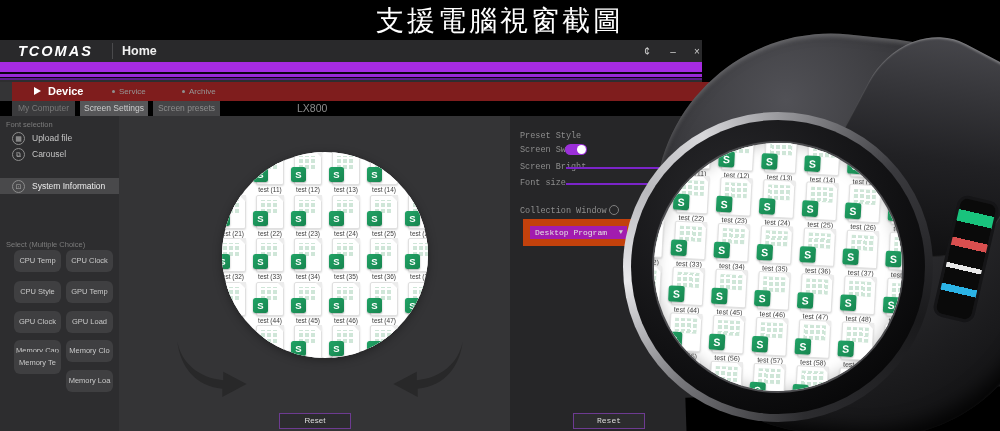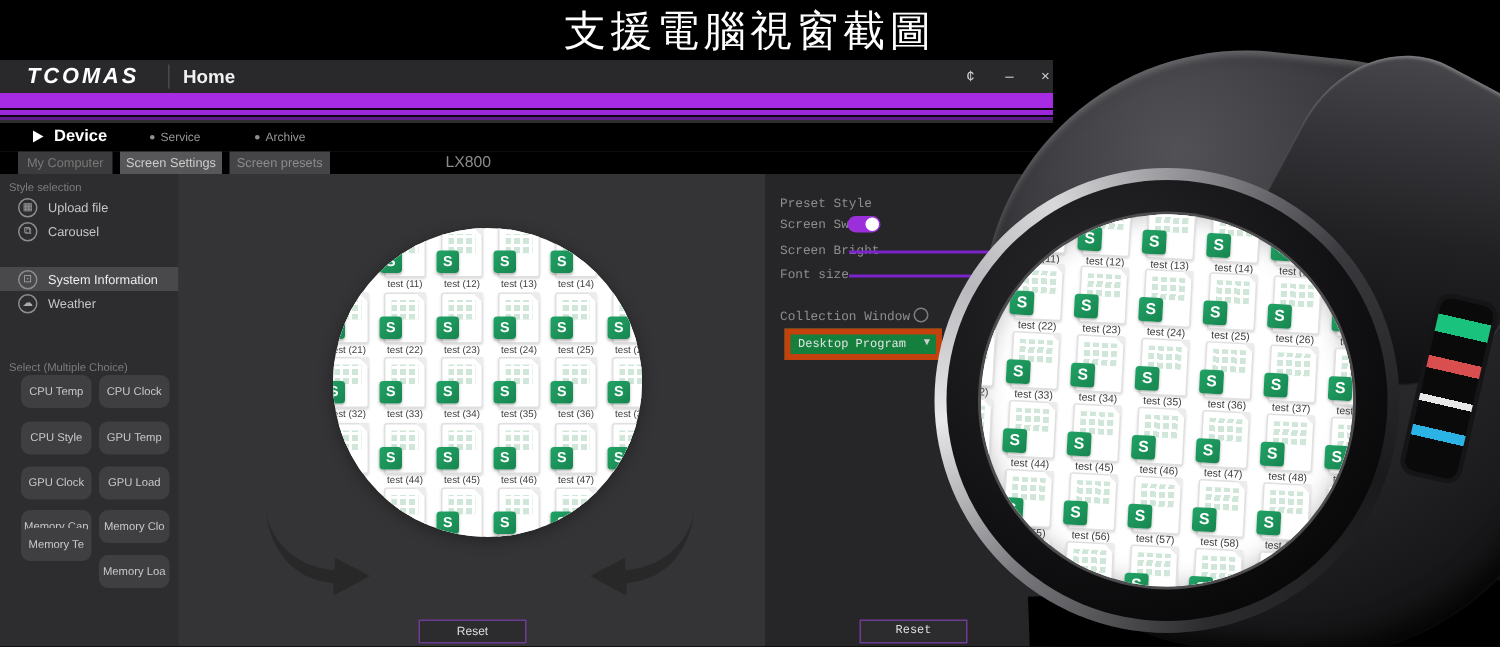--- a/index.html
+++ b/index.html
@@ -19,21 +19,21 @@
   .win-title{left:122px;top:4px;color:#f0f0f0;font-size:12.5px;font-weight:bold;}
   .winbtn{top:5px;width:16px;height:13px;color:#cfcfcf;font-size:10px;text-align:center;line-height:13px;cursor:default;}
   #btn-settings{left:639px;} #btn-min{left:665px;} #btn-close{left:689px;}
 
   .band{left:0;top:22px;width:702px;height:20px;
     background:linear-gradient(180deg,
       var(--c-accent) 0 10px, #0d0312 10px 11.5px,
       var(--c-accent-mid) 11.5px 14.5px, #0d0312 14.5px 16px,
       var(--c-accent-dim) 16px 18px, #2e2e30 18px 20px);}
 
-  .nav{left:0;top:42px;width:702px;height:19px;background:#000000;}
+  .nav{left:12px;top:42px;width:702px;height:19px;background:#7f1d1d;}
   .nav-tri{left:22px;top:5px;width:0;height:0;border-left:7px solid #fff;
            border-top:4.5px solid transparent;border-bottom:4.5px solid transparent;}
   .nav-device{left:36px;top:3px;color:#fff;font-size:11px;font-weight:bold;}
   .nav-dot{top:8px;width:3px;height:3px;border-radius:50%;background:#909090;}
   .nav-item{top:5px;color:#969696;font-size:8px;}
   #dot-service{left:100px;} #nav-service{left:107px;}
   #dot-archive{left:170px;} #nav-archive{left:177px;}
 
   .tabs{left:0;top:61px;width:702px;height:15px;background:#000000;}
   .tab{top:0;height:15px;font-size:8.5px;line-height:15px;text-align:center;cursor:default;}
@@ -66,21 +66,21 @@
 
   
   .rpanel{left:510px;top:76px;width:192px;height:315px;background:#262628;font-family:Liberation Mono, monospace;}
   .pl{position:absolute;left:10px;color:#8e8e8e;font-size:8.5px;white-space:nowrap;}
   #lbl-preset{top:15px;} #lbl-switch{top:29px;} #lbl-bright{top:46px;} #lbl-font{top:62px;} #lbl-collect{top:90px;}
   .toggle{left:55px;top:28px;width:22px;height:11px;border-radius:6px;background:var(--c-toggle-on);cursor:default;}
   .toggle .knob{position:absolute;right:1px;top:1px;width:9px;height:9px;border-radius:50%;background:#fff;}
   .hline{left:56px;width:146px;height:2px;background:var(--c-slider);cursor:default;}
   #line-bright{top:51px;} #line-font{top:67px;}
   .refresh-ic{left:99px;top:89px;width:8px;height:8px;border:1.3px solid #7f7f7f;border-radius:50%;cursor:default;}
-  .dropdown{left:13px;top:103px;width:97px;height:13px;background:#15803d;border:4px solid #c2410c;cursor:default;}
+  .dropdown{left:13px;top:103px;width:97px;height:13px;background:#a21caf;border:7px solid #c2410c;cursor:default;}
   .dd-text{position:absolute;left:5px;top:1px;color:#e3e3e3;font-size:8px;line-height:11px;}
   .dd-caret{position:absolute;right:4px;top:1px;color:#cfcfcf;font-size:7px;line-height:11px;}
   #reset-right{left:63px;top:297px;}
 
   
   .fi-cell{position:absolute;display:flex;flex-direction:column;align-items:center;}
   .fi-page{position:relative;width:26px;height:32px;background:#fff;border:1px solid #e0e0e0;
            border-radius:2px;box-shadow:0 1px 2px rgba(0,0,0,.15);}
   .fi-fold{position:absolute;top:-1px;right:-1px;width:0;height:0;
            border-top:7px solid #ececec;border-left:7px solid transparent;}
@@ -155,37 +155,33 @@
     </div>
 
     <div class="abs tabs">
       <div class="abs tab" id="tab-0">My Computer</div>
       <div class="abs tab" id="tab-1">Screen Settings</div>
       <div class="abs tab" id="tab-2">Screen presets</div>
       <div class="abs model">LX800</div>
     </div>
 
     <div class="abs sidebar">
-      <div class="abs side-head" style="top:4px">Style selection</div>
+      <div class="abs side-head" style="top:4px">Font selection</div>
 
       <div class="abs mode-row" style="top:14px">
         <span class="mode-ic">▦</span>
         <span class="mode-label">Upload file</span>
       </div>
       <div class="abs mode-row" style="top:30px">
         <span class="mode-ic">⧉</span>
         <span class="mode-label">Carousel</span>
       </div>
       <div class="abs mode-row active" style="top:62px">
         <span class="mode-ic">⊡</span>
         <span class="mode-label">System Information</span>
-      </div>
-      <div class="abs mode-row" style="top:78px">
-        <span class="mode-ic">☁</span>
-        <span class="mode-label">Weather</span>
       </div>
 
       <div class="abs side-head" style="top:124px">Select (Multiple Choice)</div>
 
       <div class="abs metric" style="left:14px;top:134px">CPU Temp</div>
       <div class="abs metric" style="left:66px;top:134px">CPU Clock</div>
       <div class="abs metric" style="left:14px;top:165px">CPU Style</div>
       <div class="abs metric" style="left:66px;top:165px">GPU Temp</div>
       <div class="abs metric" style="left:14px;top:195px">GPU Clock</div>
       <div class="abs metric" style="left:66px;top:195px">GPU Load</div>

